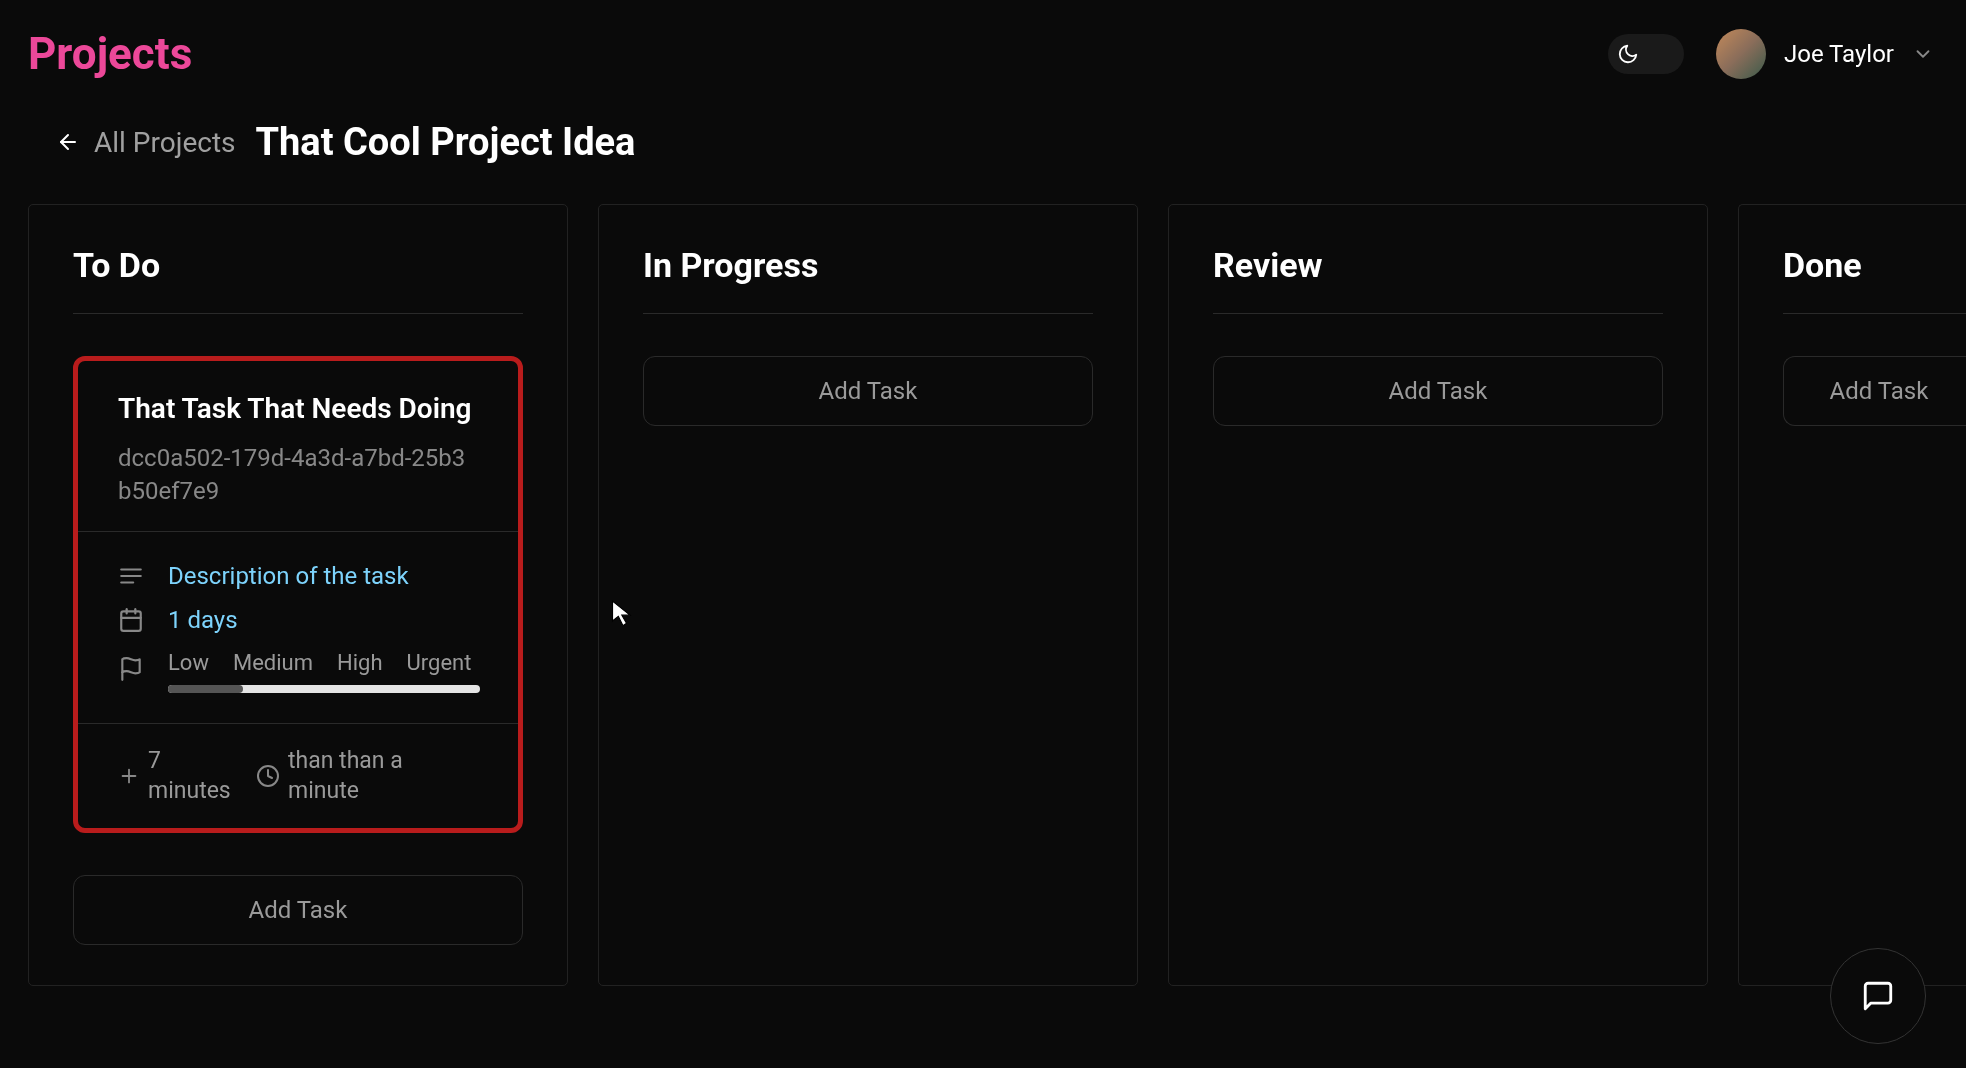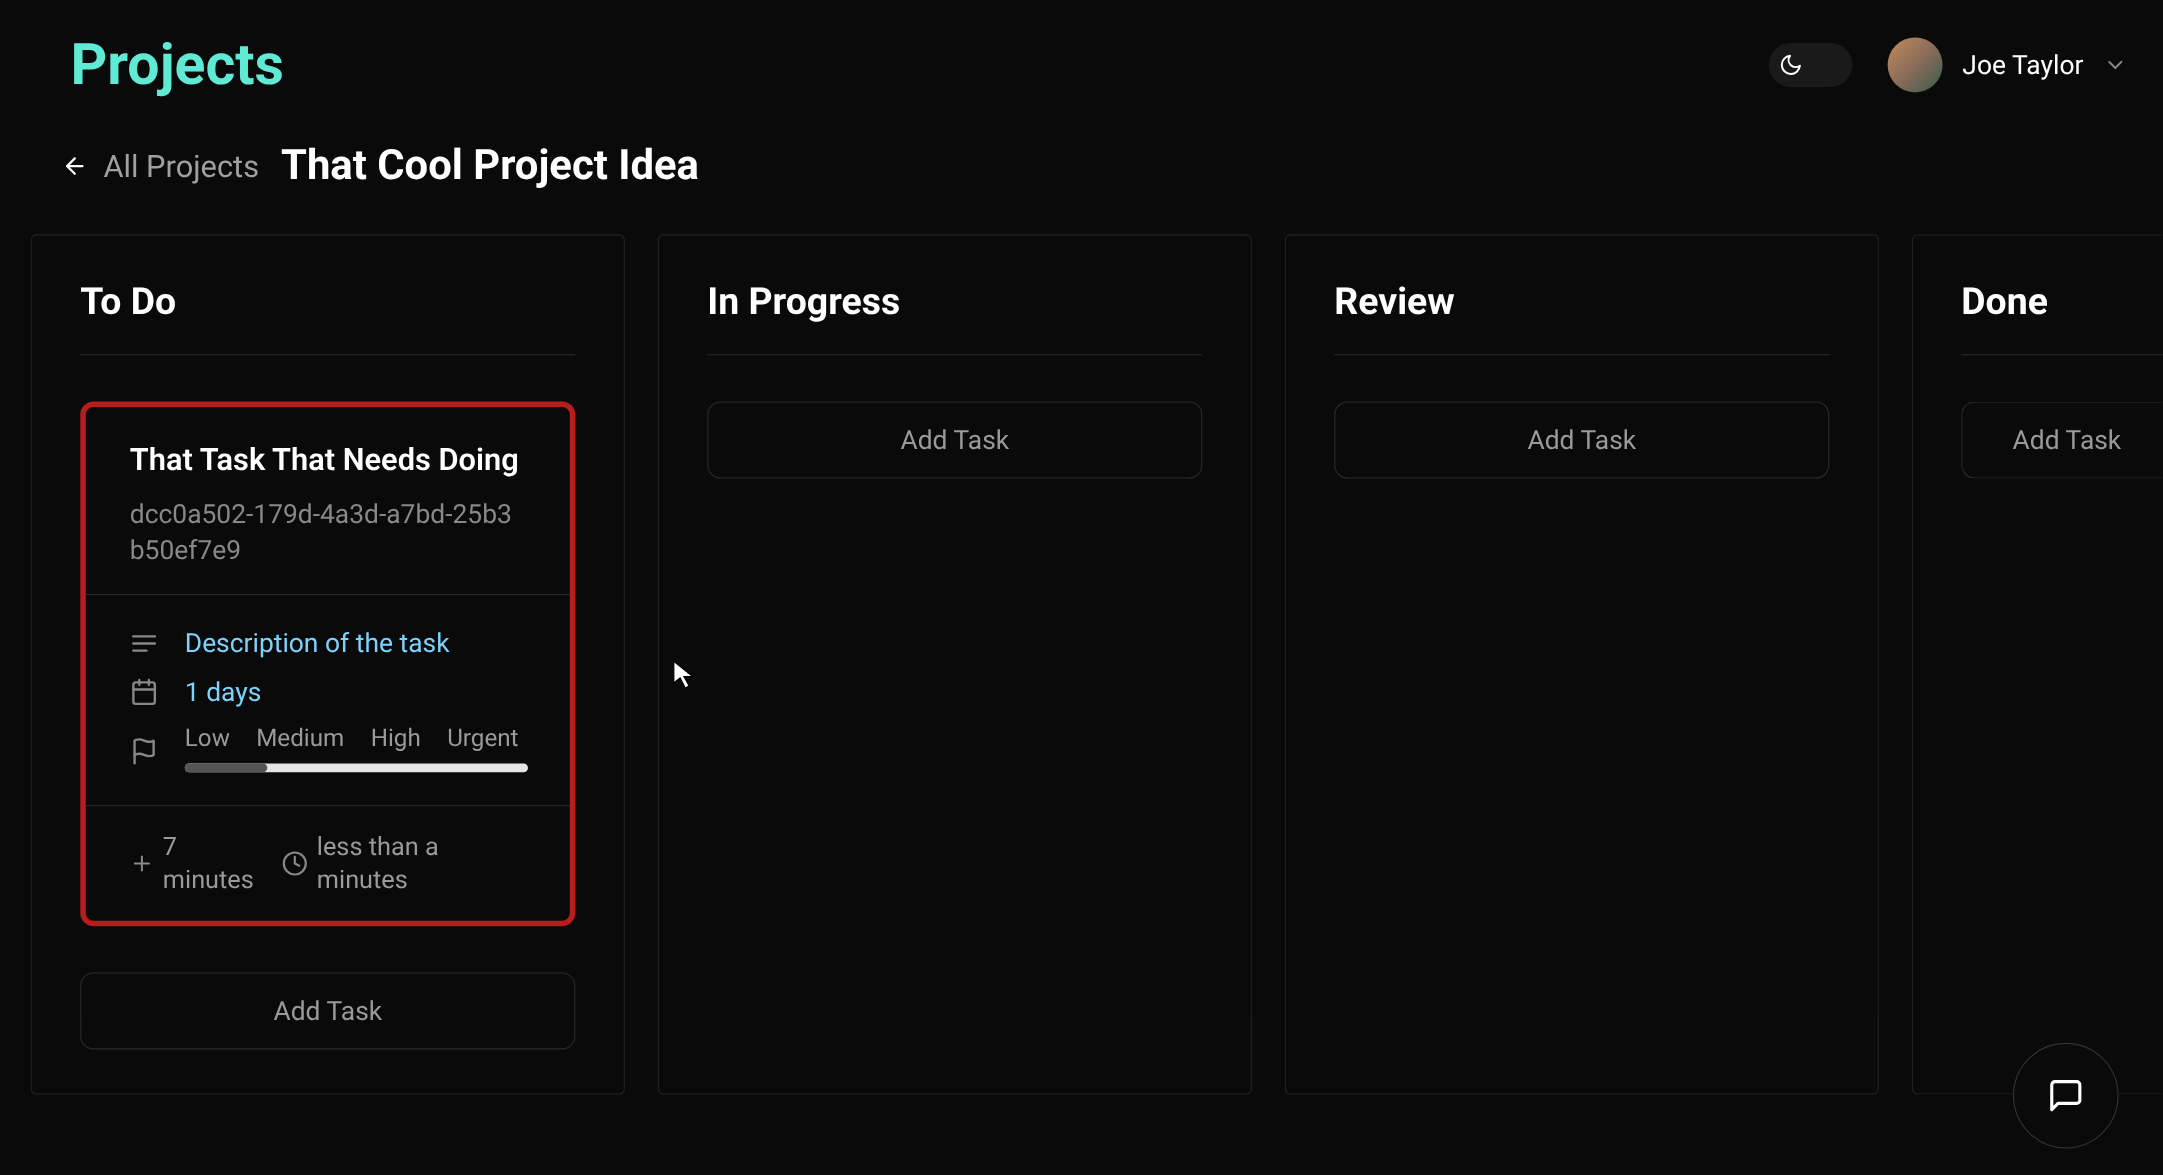--- a/index.html
+++ b/index.html
@@ -20,24 +20,23 @@
       display: flex;
       align-items: center;
       justify-content: space-between;
       padding: 28px 32px 0 28px;
     }
     .header-left {
       display: flex;
       align-items: center;
     }
     .page-title {
-      font-size: 52px;
+      font-size: 44px;
       font-weight: 700;
-      color: #5eead4;
-      margin-left: 36px;
+      color: #ec4899;
     }
     .header-right {
       display: flex;
       align-items: center;
       gap: 32px;
     }
     .theme-toggle {
       width: 76px;
       height: 40px;
       background: #1a1a1a;
@@ -307,21 +306,21 @@
           <span class="icon">
             <svg width="26" height="26" viewBox="0 0 24 24" fill="none" stroke="currentColor" stroke-width="2" stroke-linecap="round" stroke-linejoin="round">
                 <rect x="3" y="4" width="18" height="18" rx="2" ry="2"></rect>
                 <line x1="16" y1="2" x2="16" y2="6"></line>
                 <line x1="8" y1="2" x2="8" y2="6"></line>
                 <line x1="3" y1="10" x2="21" y2="10"></line>
               </svg>
           </span>
           <span class="meta-text">1 days</span>
         </div>
-        <div class="meta-row" style="align-items:center;">
+        <div class="meta-row" style="align-items:flex-start;">
           <span class="icon" style="margin-top:6px;">
             <svg width="26" height="26" viewBox="0 0 24 24" fill="none" stroke="currentColor" stroke-width="2" stroke-linecap="round" stroke-linejoin="round">
                 <path d="M4 15s1-1 4-1 5 2 8 2 4-1 4-1V3s-1 1-4 1-5-2-8-2-4 1-4 1z"></path>
                 <line x1="4" y1="22" x2="4" y2="15"></line>
               </svg>
           </span>
           <div class="priority-wrap">
             <div class="priority-labels">
               <span>Low</span>
               <span>Medium</span>
@@ -344,21 +343,21 @@
           </span>
           <span class="foot-text" style="max-width:92px;">7 minutes</span>
         </div>
         <div class="foot-item">
           <span class="icon" style="color:#888;">
             <svg width="24" height="24" viewBox="0 0 24 24" fill="none" stroke="currentColor" stroke-width="2" stroke-linecap="round" stroke-linejoin="round">
                 <circle cx="12" cy="12" r="10"></circle>
                 <polyline points="12 6 12 12 16 14"></polyline>
               </svg>
           </span>
-          <span class="foot-text" style="max-width:130px;">less than a minutes</span>
+          <span class="foot-text" style="max-width:130px;">than than a minute</span>
         </div>
       </div>
     </div>
 
     <button class="add-task-btn">Add Task</button>
   </div>
 
   <div class="column">
     <div class="column-title">In Progress</div>
     <button class="add-task-btn">Add Task</button>

